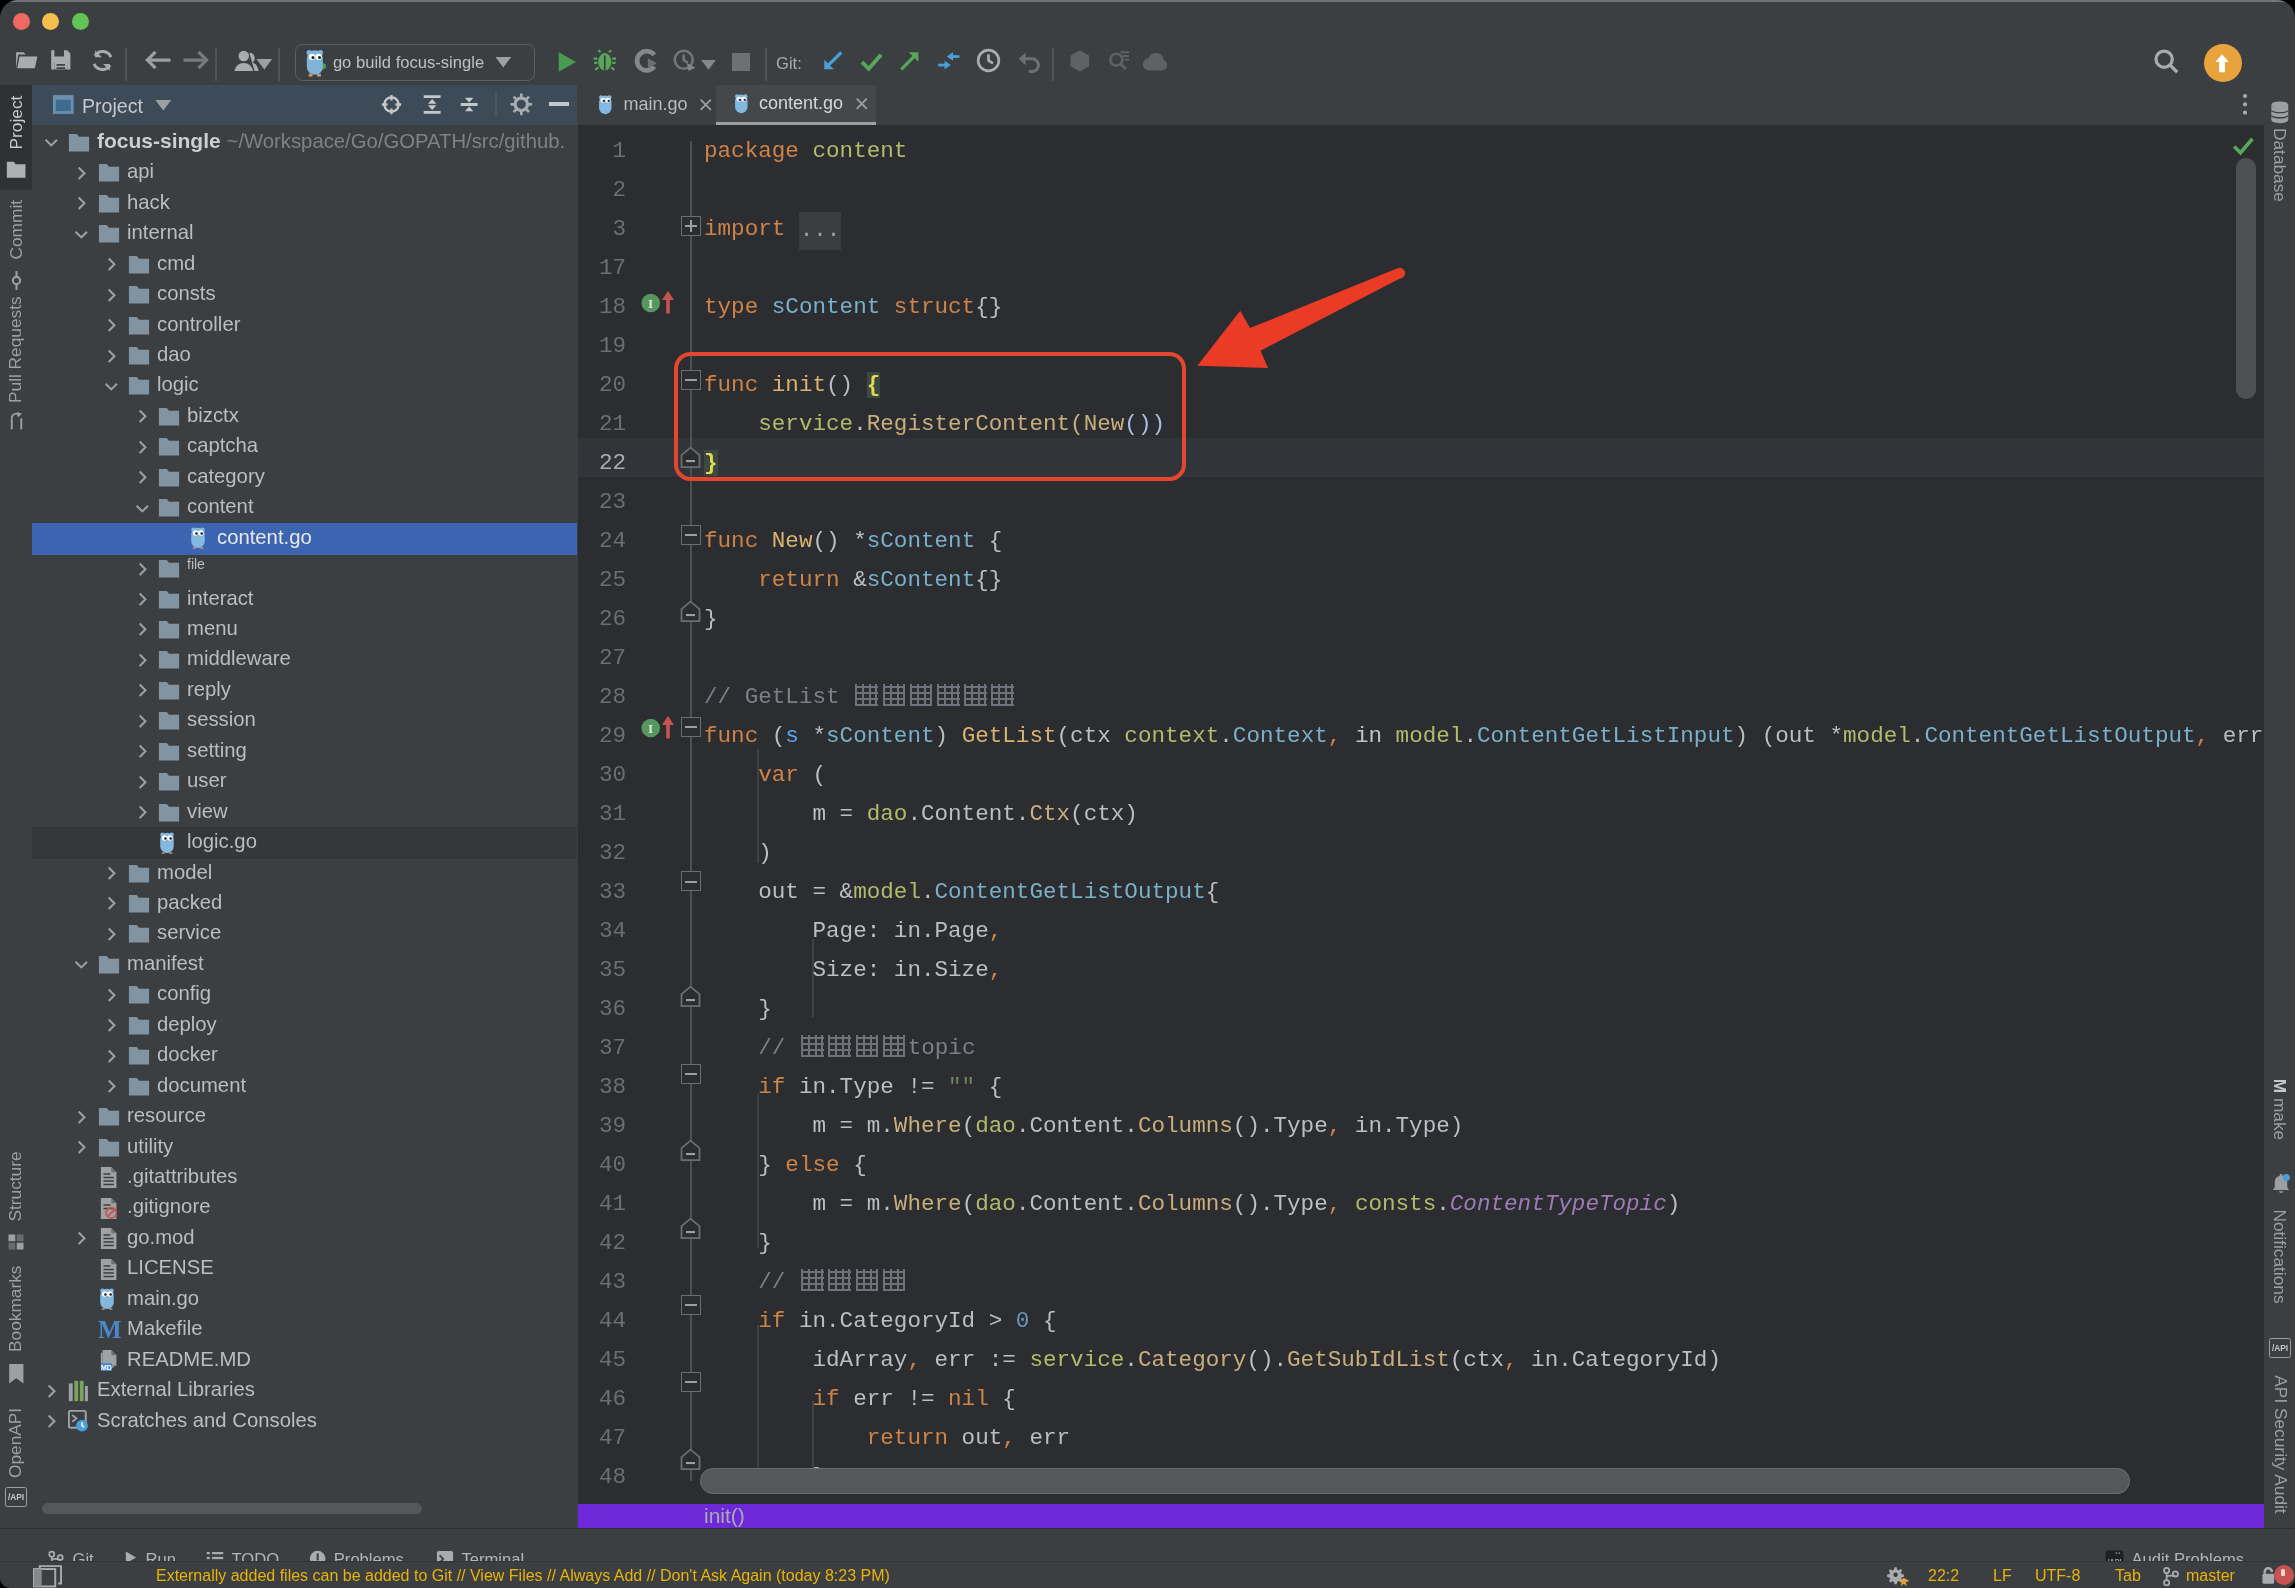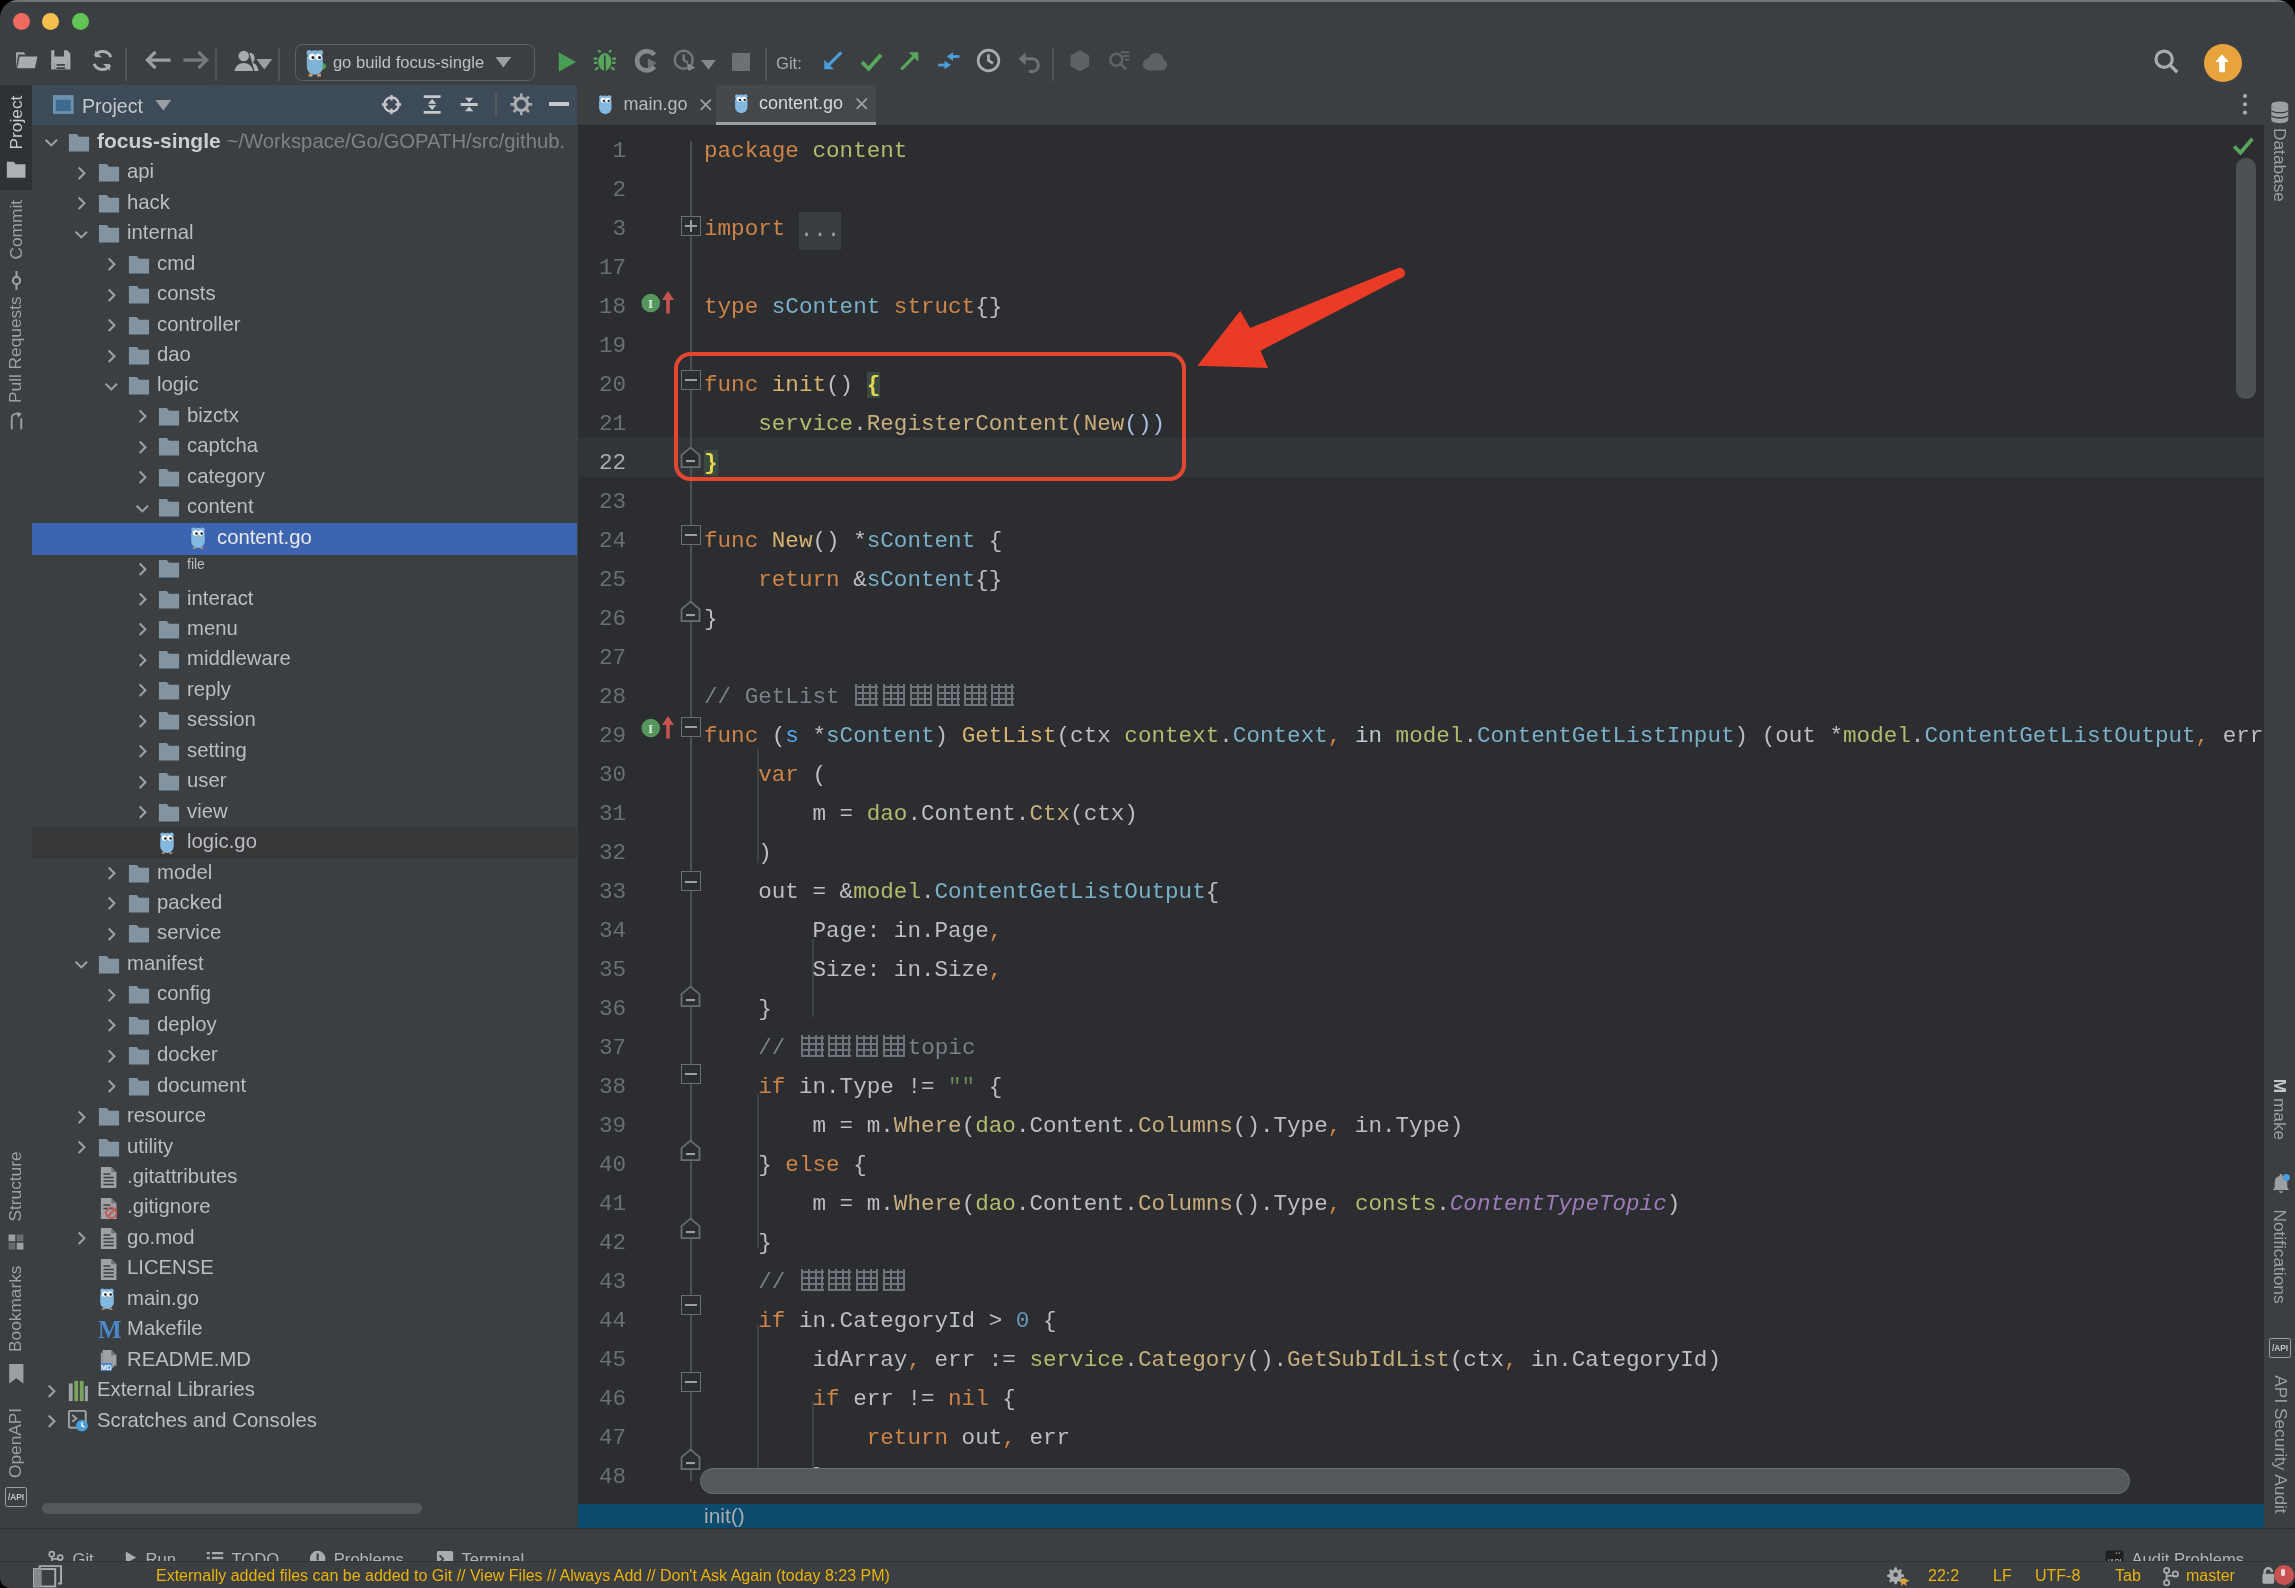--- a/index.html
+++ b/index.html
@@ -824,21 +824,21 @@
   <div class="abs" style="left:96px;top:267px;width:512px;height:129px;border:4.5px solid #e4472f;border-radius:16.6px;box-sizing:border-box;z-index:8"></div>
   <svg class="abs" style="left:602px;top:173px;z-index:8" width="256" height="226" viewBox="0 0 340 300">
     <path d="M288 14 L93 93 L80 70 L23 143 L117 146 L107 123 L294 26 Z" fill="#e93b26"></path>
     <circle cx="292" cy="20" r="7" fill="#e93b26"></circle>
   </svg>
   <svg class="abs" style="left:1654px;top:51px" width="22.6" height="19.6" viewBox="0 0 16 14">
         <path fill="none" stroke="#57a65c" stroke-width="2.6" d="M1.5 7.5 6 12 14.5 2"></path>
       </svg>
   <div class="abs" style="left:1658px;top:73px;width:19.6px;height:241px;border-radius:9.8px;background:#4e5153"></div>
   <div class="abs" style="left:122px;top:1383px;width:1430px;height:25.6px;border-radius:12.8px;background:#55585a;border:1.5px solid #6a6d70;box-sizing:border-box;z-index:9"></div>
-  <div class="abs" style="left:0px;top:1419px;width:1686px;height:24px;background:#0c4a6e;z-index:10">
+  <div class="abs" style="left:0px;top:1419px;width:1686px;height:24px;background:#6d28d9;z-index:10">
     <div style="position:absolute;left:126px;top:0px;color:#a9acae;font-size:21px;">init()</div>
   </div>
 </div>
 
   <div class="twbar" id="twbar">
     <div class="twitem" style="left:47px;"><svg width="18" height="20.3" viewBox="0 0 20 24">
           <circle cx="5" cy="5" r="3" fill="none" stroke="#a9acae" stroke-width="2"></circle>
           <circle cx="5" cy="19" r="3" fill="none" stroke="#a9acae" stroke-width="2"></circle>
           <circle cx="15" cy="9" r="3" fill="none" stroke="#a9acae" stroke-width="2"></circle>
           <path d="M5 8v8M5 12c0-3 10-1 10 0" fill="none" stroke="#a9acae" stroke-width="2"></path>

